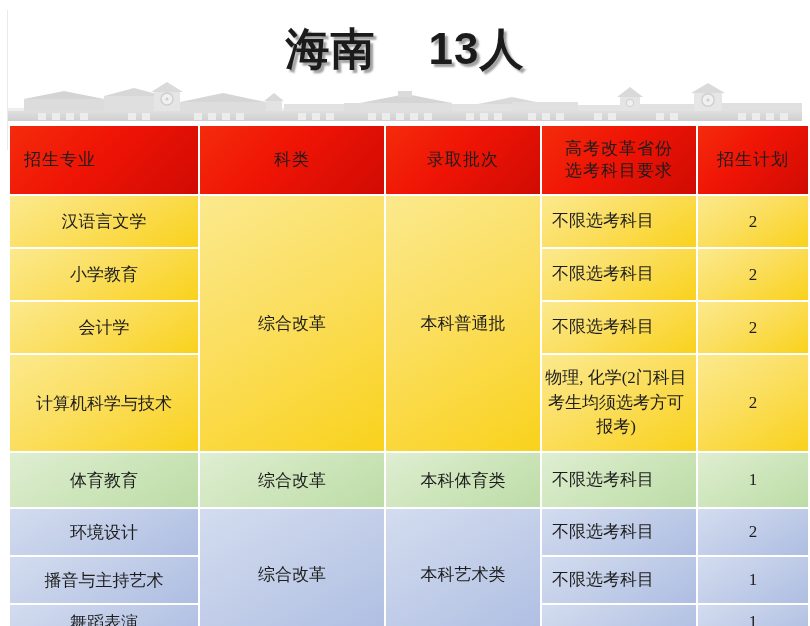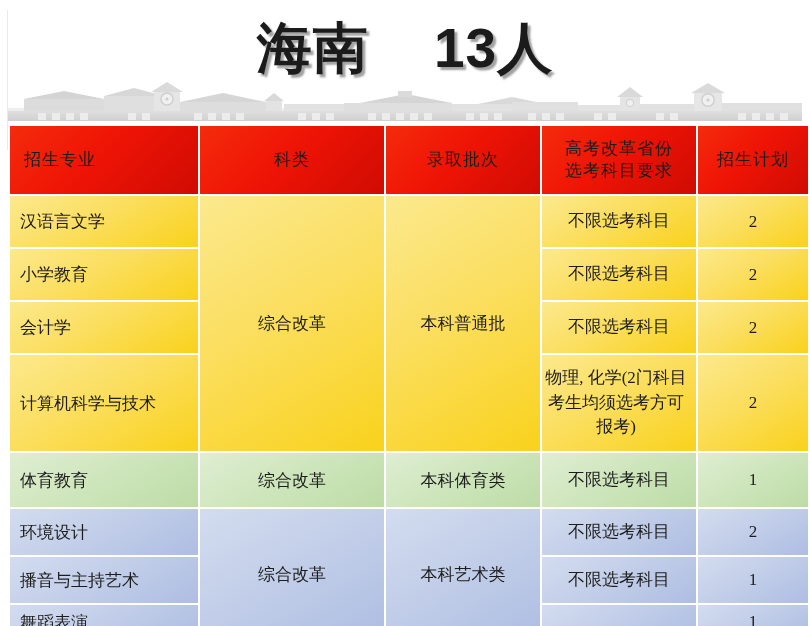--- a/index.html
+++ b/index.html
@@ -34,21 +34,21 @@
     left: 0;
     top: 14px;
     width: 810px;
     height: 70px;
     display: flex;
     align-items: center;
     justify-content: center;
   }
   .title-text {
     font-family: "Liberation Sans", "DejaVu Sans", sans-serif;
-    font-size: 55px;
+    font-size: 44px;
     font-weight: bold;
     color: #1b1b1b;
     letter-spacing: 1px;
     text-shadow: 3px 3px 2px rgba(130,130,130,0.75);
     white-space: pre;
   }
 
   
   .skyline {
     position: absolute;
@@ -103,24 +103,24 @@
   td.y {
     background: linear-gradient(150deg, #fbe98d 0%, #fbdf63 42%, #f9d21c 100%);
   }
   td.g {
     background: linear-gradient(150deg, #dfeed2 0%, #cfe6bd 45%, #bcdca6 100%);
   }
   td.b {
     background: linear-gradient(150deg, #d3dcef 0%, #c3cfe9 45%, #aebde2 100%);
   }
 
-  td.major { text-align: left; padding-left: 14px; }
+  td.major { text-align: center; padding-left: 14px; }
   td.ctr   { text-align: center; }
   td.num   { text-align: center; font-size: 18px; }
-  td.subj  { text-align: center; line-height: 1.45; }
+  td.subj  { line-height: 1.45; }
   td.subj.wrap { text-align: center; padding-left: 0; padding-right: 6px; margin-top: 19px; }
 </style>
 </head>
 <body>
 
 <div class="slide">
 
   <div class="edge-artifact"></div>
 
   <div class="title-band">

